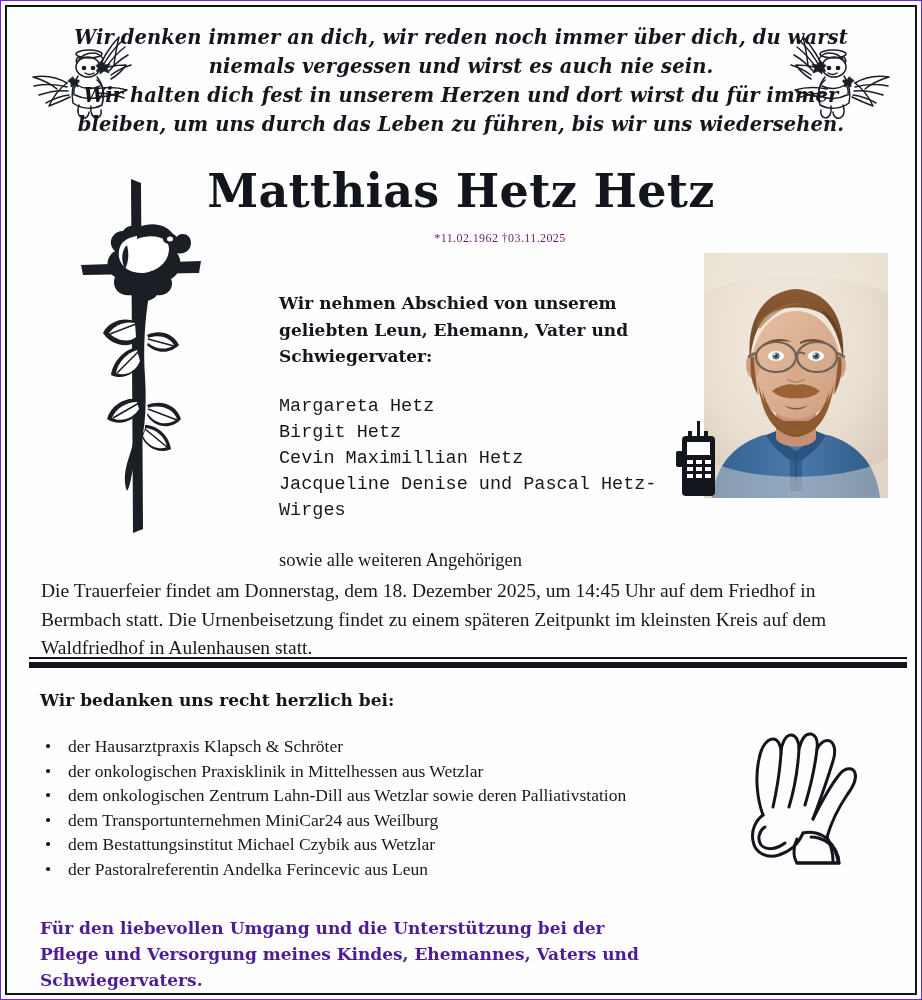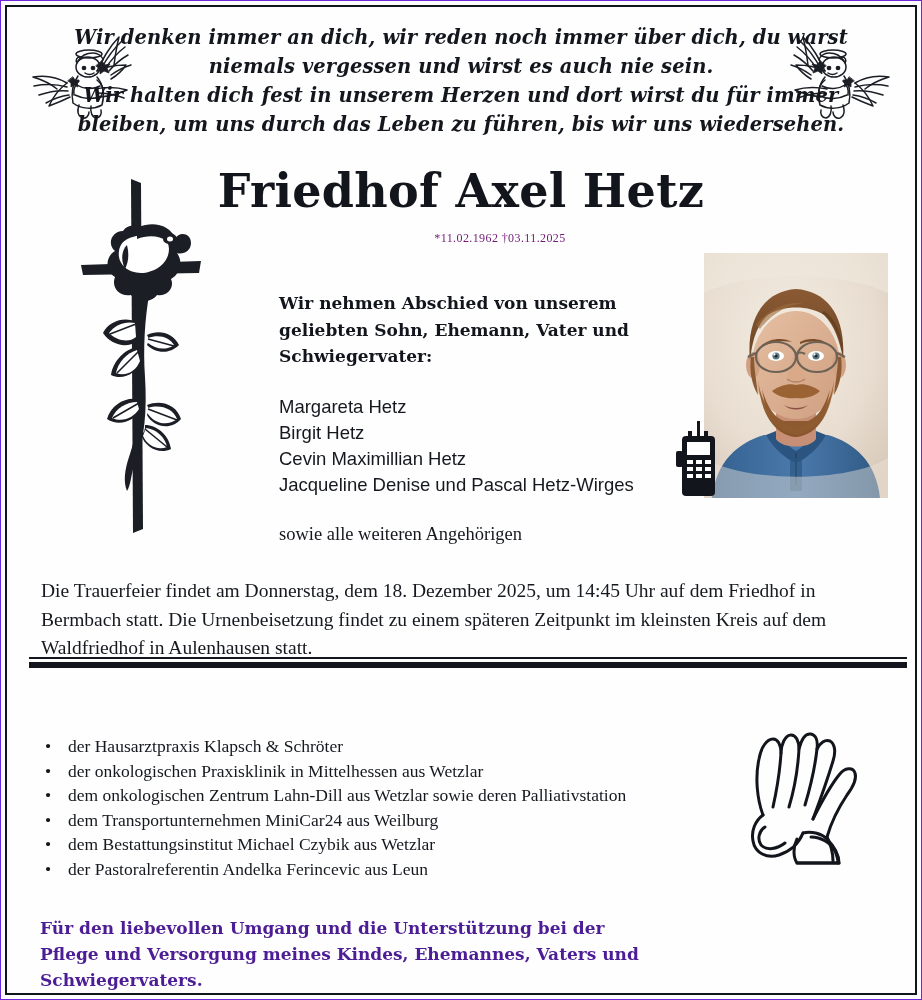--- a/index.html
+++ b/index.html
@@ -106,21 +106,21 @@
   }
   #farewell-heading {
     font-family: "DejaVu Serif", "Liberation Serif", serif;
     font-weight: bold;
     font-size: 17px;
     line-height: 26.5px;
     color: #12151c;
     margin: 0 0 24px 0;
   }
   .family-name {
-    font-family: Liberation Sans, sans-serif;
+    font-family: Liberation Mono, monospace;
     font-size: 18.5px;
     line-height: 26px;
     color: #15181e;
   }
   #relatives-note {
     margin-top: 23px;
     font-family: "Liberation Serif", serif;
     font-size: 18.5px;
     line-height: 26px;
     color: #15181e;
@@ -329,21 +329,21 @@
         </svg>
       </div>
 
       <div id="verse-block">
         <div class="verse-line">Wir denken immer an dich, wir reden noch immer über dich, du warst</div>
         <div class="verse-line">niemals vergessen und wirst es auch nie sein.</div>
         <div class="verse-line">Wir halten dich fest in unserem Herzen und dort wirst du für immer</div>
         <div class="verse-line">bleiben, um uns durch das Leben zu führen, bis wir uns wiedersehen.</div>
       </div>
 
-      <div id="deceased-name">Friedhof Axel Hetz</div>
+      <div id="deceased-name">Matthias Hetz Hetz</div>
       <div id="deceased-dates">*11.02.1962   †03.11.2025</div>
 
       <div id="rose-cross">
         <svg viewBox="0 0 126 372" xmlns="http://www.w3.org/2000/svg">
           <g fill="#1b1e25">
 
             <path d="M52 10 L62 14 L64 360 L54 364 Z"></path>
 
             <path d="M2 96 L122 92 L120 104 L4 106 Z"></path>
           </g>
@@ -389,21 +389,21 @@
           <path d="M69 239 C82 235 94 240 98 250 C88 258 75 254 69 245" fill="#ffffff"></path>
           <path d="M69 240 L98 251" stroke="#1b1e25" stroke-width="1.6" fill="none"></path>
 
           <path d="M66 256 C78 256 90 266 92 280 C80 286 66 278 62 266 C66 263 66 260 66 256 Z" fill="#1b1e25"></path>
           <path d="M67 259 C77 260 86 268 88 278 C78 282 68 276 64 267" fill="#ffffff"></path>
           <path d="M66 260 L88 278" stroke="#1b1e25" stroke-width="1.6" fill="none"></path>
         </svg>
       </div>
 
       <div id="family-block">
-        <div id="farewell-heading">Wir nehmen Abschied von unserem geliebten Sohn, Ehemann, Vater und Schwiegervater:</div>
+        <div id="farewell-heading">Wir nehmen Abschied von unserem geliebten Leun, Ehemann, Vater und Schwiegervater:</div>
         <div class="family-name">Margareta Hetz</div>
         <div class="family-name">Birgit Hetz</div>
         <div class="family-name">Cevin Maximillian Hetz</div>
         <div class="family-name">Jacqueline Denise und Pascal Hetz-Wirges</div>
         <div id="relatives-note">sowie alle weiteren Angehörigen</div>
       </div>
 
       <div id="portrait">
         <svg viewBox="0 0 184 245" xmlns="http://www.w3.org/2000/svg">
           <defs>
@@ -517,20 +517,21 @@
       </div>
 
       <div id="funeral-details">Die Trauerfeier findet am Donnerstag, dem 18. Dezember 2025, um 14:45 Uhr auf dem Friedhof in Bermbach statt. Die Urnenbeisetzung findet zu einem späteren Zeitpunkt im kleinsten Kreis auf dem Waldfriedhof in Aulenhausen statt.</div>
 
       <div class="divider" id="divider-main">
         <div class="rule-thin"></div>
         <div class="rule-gap"></div>
         <div class="rule-thick"></div>
       </div>
 
+      <div id="thanks-heading">Wir bedanken uns recht herzlich bei:</div>
       <ul id="thanks-list">
         <li><span class="bullet">•</span><span>der Hausarztpraxis Klapsch &amp; Schröter</span></li>
         <li><span class="bullet">•</span><span>der onkologischen Praxisklinik in Mittelhessen aus Wetzlar</span></li>
         <li><span class="bullet">•</span><span>dem onkologischen Zentrum Lahn-Dill aus Wetzlar sowie deren Palliativstation</span></li>
         <li><span class="bullet">•</span><span>dem Transportunternehmen MiniCar24 aus Weilburg</span></li>
         <li><span class="bullet">•</span><span>dem Bestattungsinstitut Michael Czybik aus Wetzlar</span></li>
         <li><span class="bullet">•</span><span>der Pastoralreferentin Andelka Ferincevic aus Leun</span></li>
       </ul>
 
       <div id="praying-hands">

